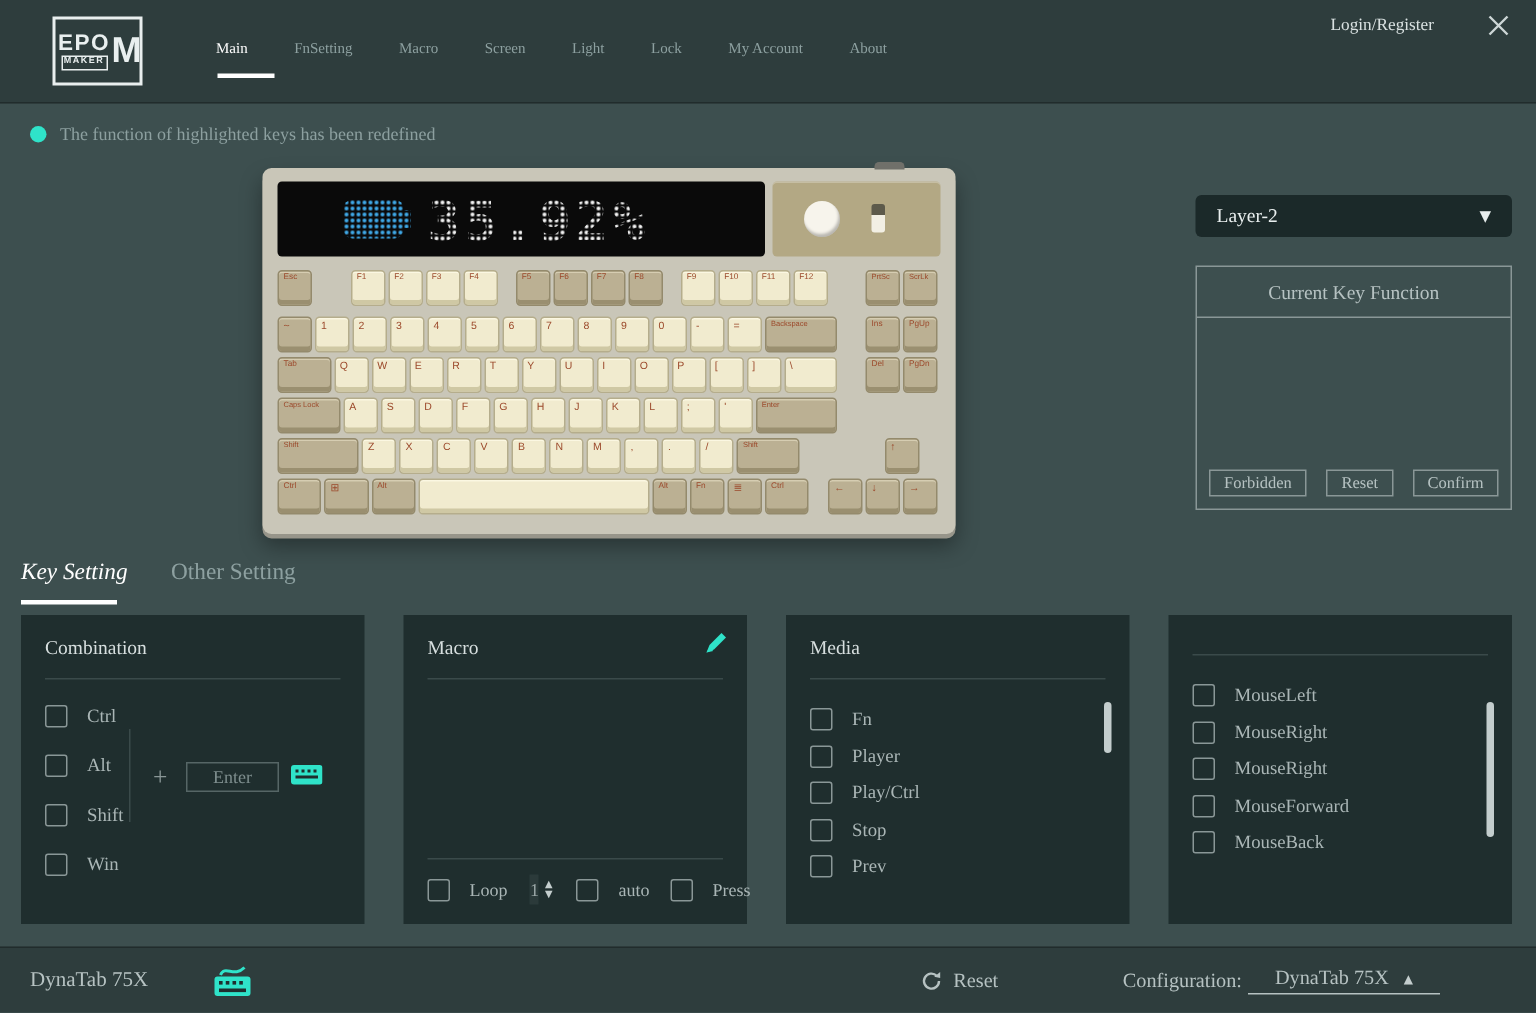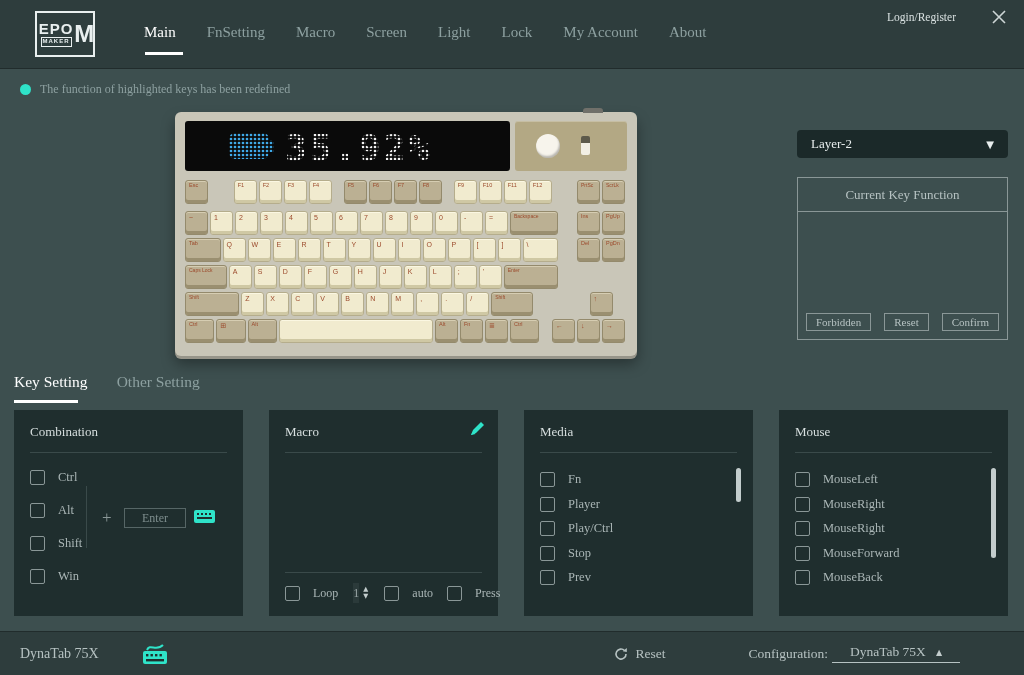--- a/index.html
+++ b/index.html
@@ -11,21 +11,21 @@
           border-bottom:1px solid rgba(0,0,0,.28);display:flex;align-items:center;}
   #logo{margin-left:35px;width:56px;height:42px;border:2px solid #e9efef;color:#e9efef;
         display:flex;align-items:center;justify-content:center;gap:1px;
         font-family:"Liberation Sans",sans-serif;}
   #logo .l-col{display:flex;flex-direction:column;align-items:center;}
   #logo .l-top{font-size:15px;font-weight:bold;letter-spacing:1px;line-height:1;}
   #logo .l-bottom{font-size:6px;font-weight:bold;letter-spacing:1px;border:1px solid #e9efef;
                   padding:0 1px;margin-top:1px;line-height:1.3;}
   #logo .l-m{font-size:24px;font-weight:bold;line-height:.9;margin-right:-3px;}
   #nav{display:flex;gap:31px;margin-left:49px;align-items:flex-end;}
-  .nav-item{color:#8da0a0;font-size:15px;cursor:pointer;padding-bottom:4px;position:relative;}
+  .nav-item{color:#8da0a0;font-size:10px;cursor:pointer;padding-bottom:4px;position:relative;}
   .nav-item.active{color:#ffffff;}
   .nav-item.active::after{content:"";position:absolute;left:1px;bottom:-10px;width:38px;height:3px;background:#ffffff;}
   #login{position:absolute;top:11px;right:68px;color:#d9e1e1;font-size:11.5px;cursor:pointer;}
   #close-x{position:absolute;top:8px;right:16px;width:18px;height:18px;cursor:pointer;}
 
   
   #notice{position:absolute;left:20px;top:82px;display:flex;align-items:center;gap:9px;}
   #notice .dot{width:11px;height:11px;border-radius:50%;background:#2fe3c9;}
   #notice .ntext{color:#8da0a0;font-size:12px;}
 
@@ -64,21 +64,21 @@
             border:1px solid #8a9797;box-sizing:border-box;}
   .kf-head{height:33px;border-bottom:1px solid #8a9797;display:flex;align-items:center;
            justify-content:center;color:#b6c2c2;font-size:13px;}
   .kf-body{text-align:center;padding-top:27px;color:#b6c2c2;font-size:13px;line-height:1.55;}
   .kf-btns{position:absolute;bottom:8px;left:8px;right:8px;display:flex;justify-content:space-between;}
   .kf-btn{border:1px solid #8a9797;color:#b6c2c2;font-size:11px;padding:2px 9px;cursor:pointer;}
 
   
   #tabs{position:absolute;left:14px;top:373px;display:flex;gap:29px;}
   .tab{font-size:15.5px;color:#8da0a0;cursor:pointer;position:relative;padding-bottom:12px;}
-  .tab.active{color:#ffffff;}
+  .tab.active{color:#ffffff;font-style:italic;}
   .tab.active::after{content:"";position:absolute;left:0;bottom:0;width:64px;height:3px;background:#ffffff;}
 
   
   #panels{position:absolute;left:14px;top:410px;width:994px;height:203px;display:grid;
           grid-template-columns:repeat(4,1fr);gap:26px;}
   .panel{background:#1f2e2e;position:relative;box-sizing:border-box;padding:14px 16px;}
   .p-title{color:#d7dfdf;font-size:13px;}
   .p-div{height:1px;background:#3a4a4a;margin-top:12px;}
   .cb-row{display:flex;align-items:center;gap:13px;cursor:pointer;}
   .cb{width:13px;height:13px;border:1px solid #8a9797;border-radius:2px;background:transparent;flex:none;}
@@ -566,21 +566,20 @@
         </div>
         <div class="cb-row">
           <span class="cb"></span>
           <span class="cb-l">Prev</span>
         </div>
       </div>
     <div class="sb" id="media-sb"></div>
   </div>
 
   <div class="panel">
-    <div class="p-title">Mouse</div>
     <div class="p-div"></div>
     <div id="mouse-list">
         <div class="cb-row">
           <span class="cb"></span>
           <span class="cb-l">MouseLeft</span>
         </div>
         <div class="cb-row">
           <span class="cb"></span>
           <span class="cb-l">MouseRight</span>
         </div>

